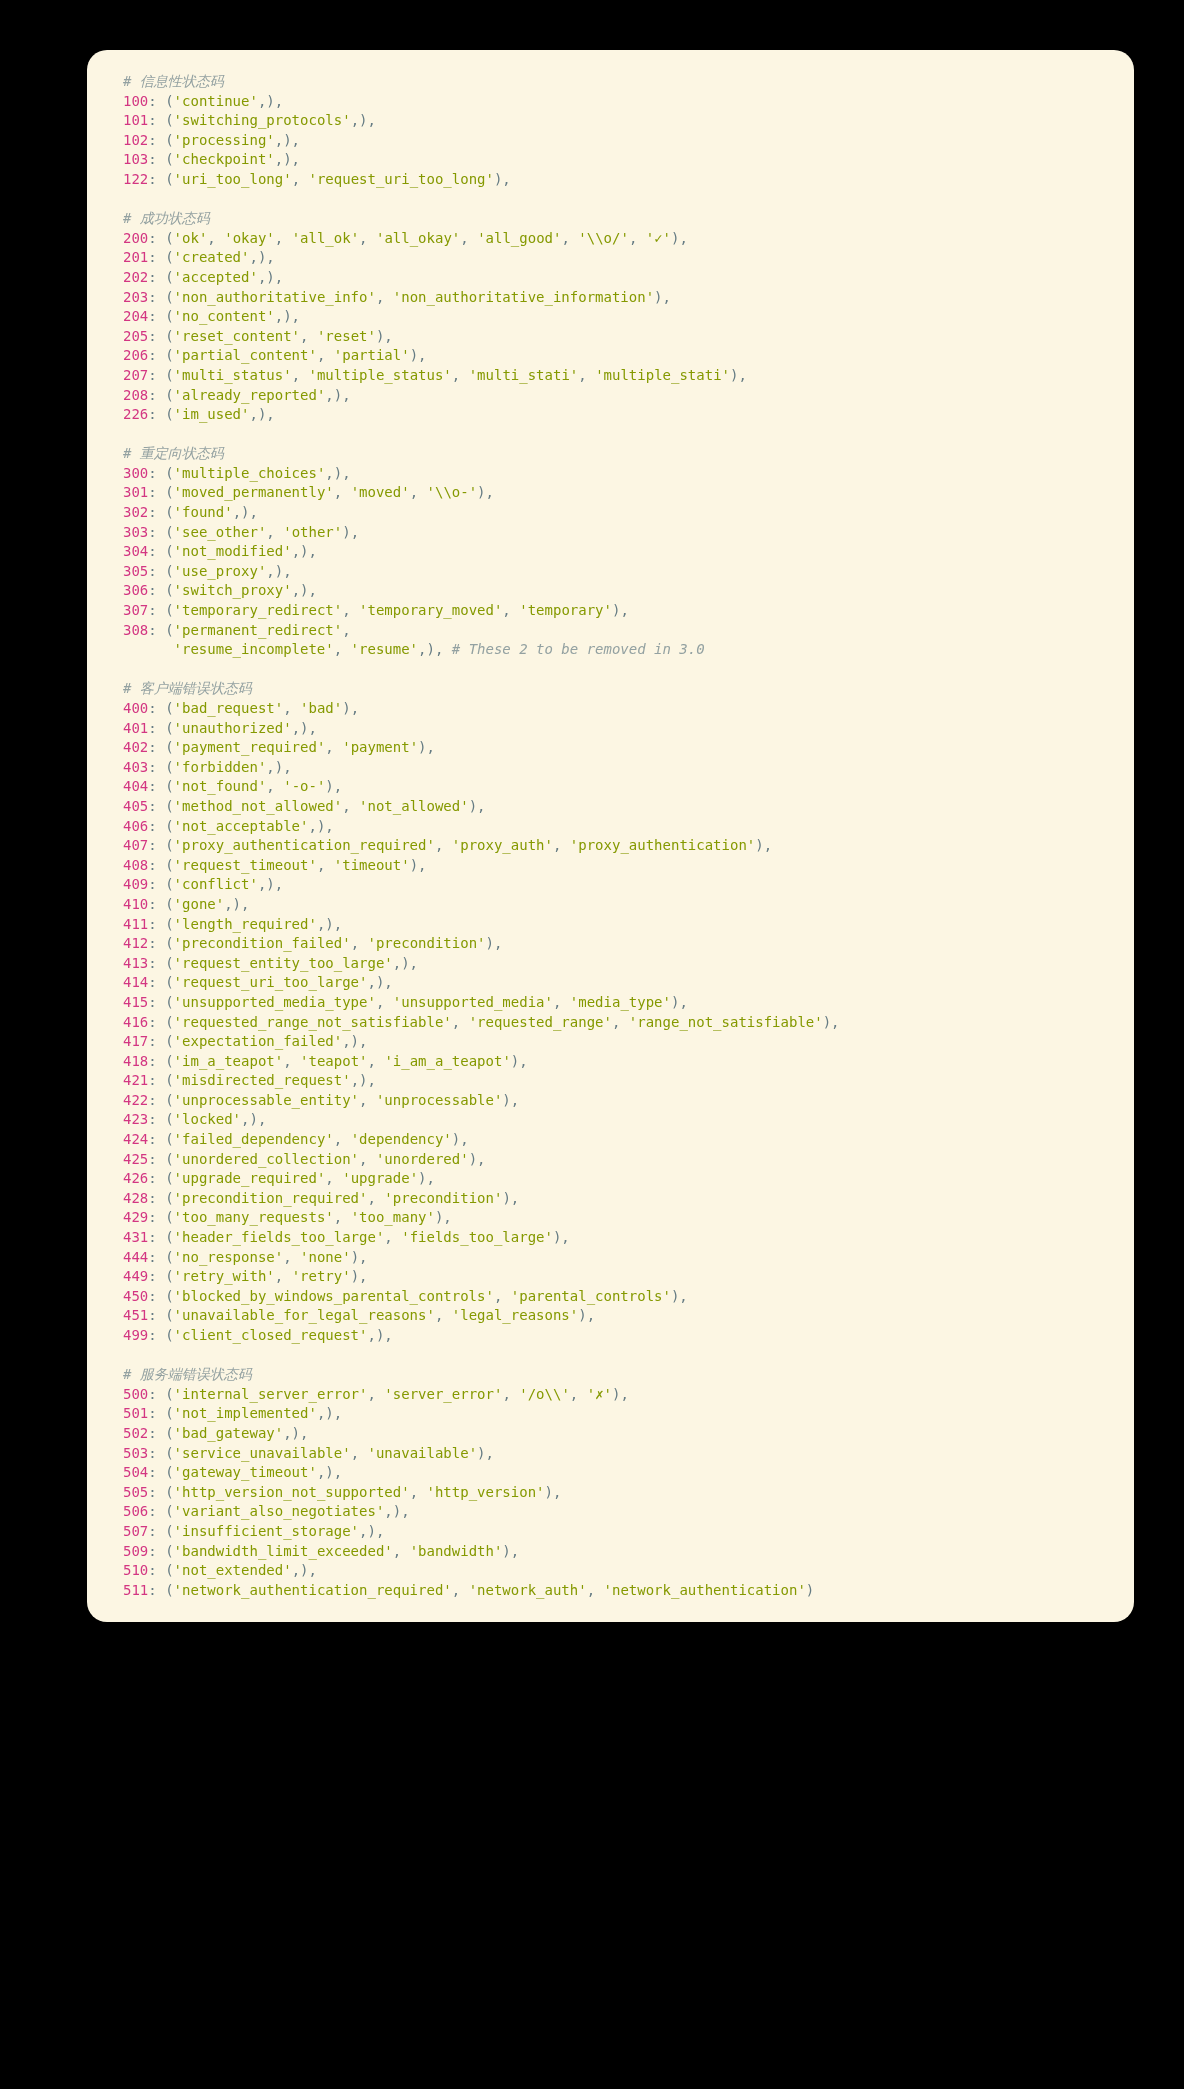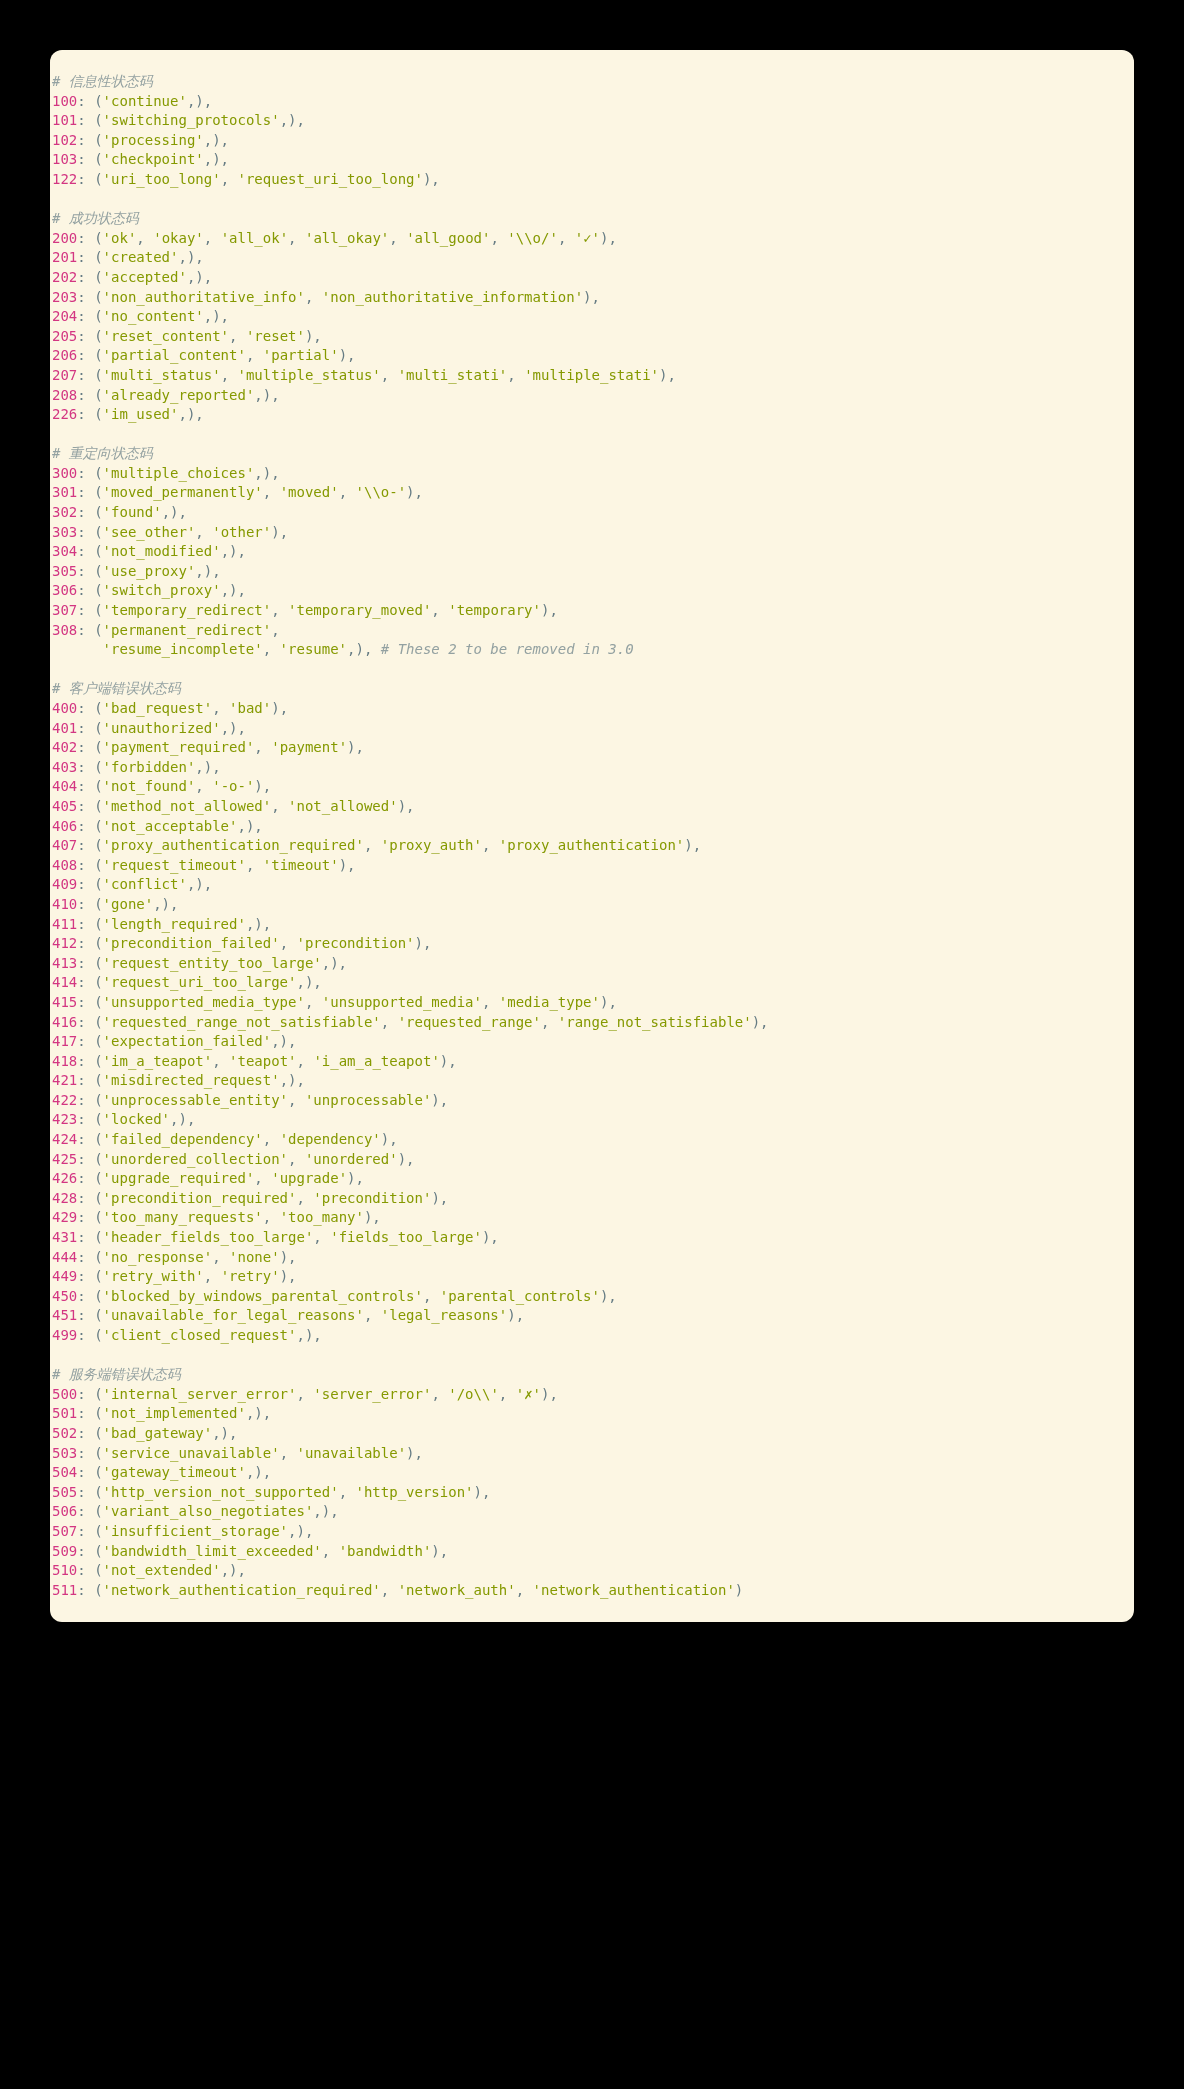--- a/index.html
+++ b/index.html
@@ -5,26 +5,27 @@
   body {
     margin: 0;
     padding: 50px;
     background: #000;
     font-family: 'Menlo', 'Consolas', 'DejaVu Sans Mono', monospace;
     font-size: 14px;
     line-height: 1.4;
   }
   .code-block {
     background: #fcf6e3;
-    border-radius: 12px;
-    padding: 22px 2px;
+    border-radius: 20px;
+    padding: 22px 36px;
     white-space: pre;
     overflow-x: auto;
     color: #657b83;
     box-shadow: 0 4px 20px rgba(0,0,0,0.3);
+    margin-left: 37px;
   }
   .c   { color: #93a1a1; font-style: italic; }  
   .n   { color: #d33682; }                      
   .p   { color: #657b83; }                      
   .s   { color: #859900; }                      
   .o   { color: #657b83; }                      
 </style>
 </head>
 <body>
 

